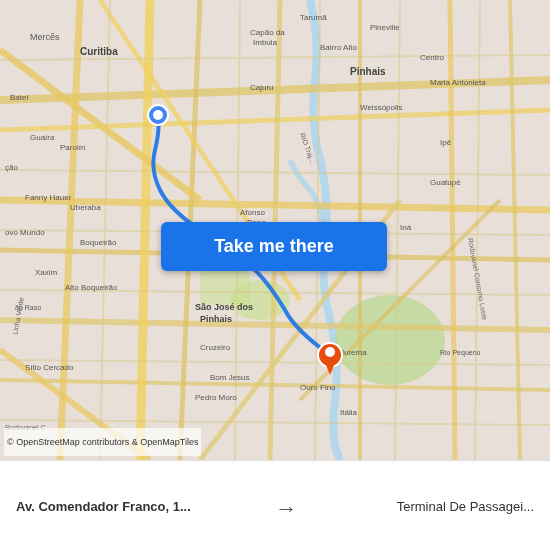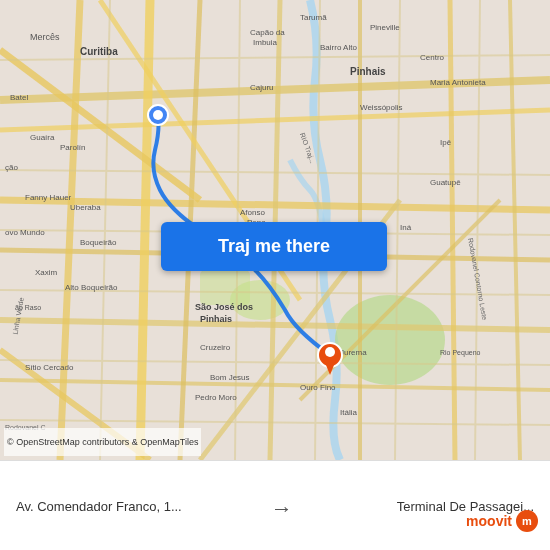--- a/index.html
+++ b/index.html
@@ -79,21 +79,21 @@
 
     #origin-section {
       display: flex;
       flex-direction: column;
       max-width: 200px;
     }
 
     #origin-value {
       font-size: 13px;
       color: #333;
-      font-weight: 400;
+      font-weight: 700;
       margin-top: 2px;
     }
 
     #arrow-icon {
       font-size: 22px;
       color: #555;
       flex-shrink: 0;
     }
 
     #destination-section {
@@ -211,36 +211,32 @@
       <text x="320" y="155" font-size="7" fill="#666" font-family="Arial" transform="rotate(70,325,130)">RIO Traj...</text>
 
       <circle cx="158" cy="115" r="10" fill="#4285F4" stroke="white" stroke-width="2"></circle>
       <circle cx="158" cy="115" r="5" fill="white"></circle>
 
       <ellipse cx="330" cy="355" rx="12" ry="12" fill="#E84D0E" stroke="white" stroke-width="2"></ellipse>
       <polygon points="330,375 322,355 338,355" fill="#E84D0E"></polygon>
       <circle cx="330" cy="352" r="5" fill="white"></circle>
     </svg>
 
-    <button id="take-me-there-btn">Traj me there</button>
+    <button id="take-me-there-btn">Take me there</button>
 
     <div id="attribution">
       <span>© OpenStreetMap contributors &amp; OpenMapTiles</span>
     </div>
   </div>
 
   <div id="bottom-bar">
     <div id="origin-section">
       <span id="origin-value">Av. Comendador Franco, 1...</span>
     </div>
 
     <div id="arrow-icon">→</div>
 
     <div id="destination-section">
       <span id="destination-value">Terminal De Passagei...</span>
     </div>
 
-    <div style="position:absolute; right:12px; bottom:18px; display:flex; align-items:center; gap:4px;">
-      <span style="color:#e84d0e; font-weight:bold; font-size:14px;">moovit</span>
-      <div style="width:22px;height:22px;background:#e84d0e;border-radius:50%;display:flex;align-items:center;justify-content:center;color:white;font-size:11px;font-weight:bold;">m</div>
-    </div>
   </div>
 </div>
 
 </body></html>

